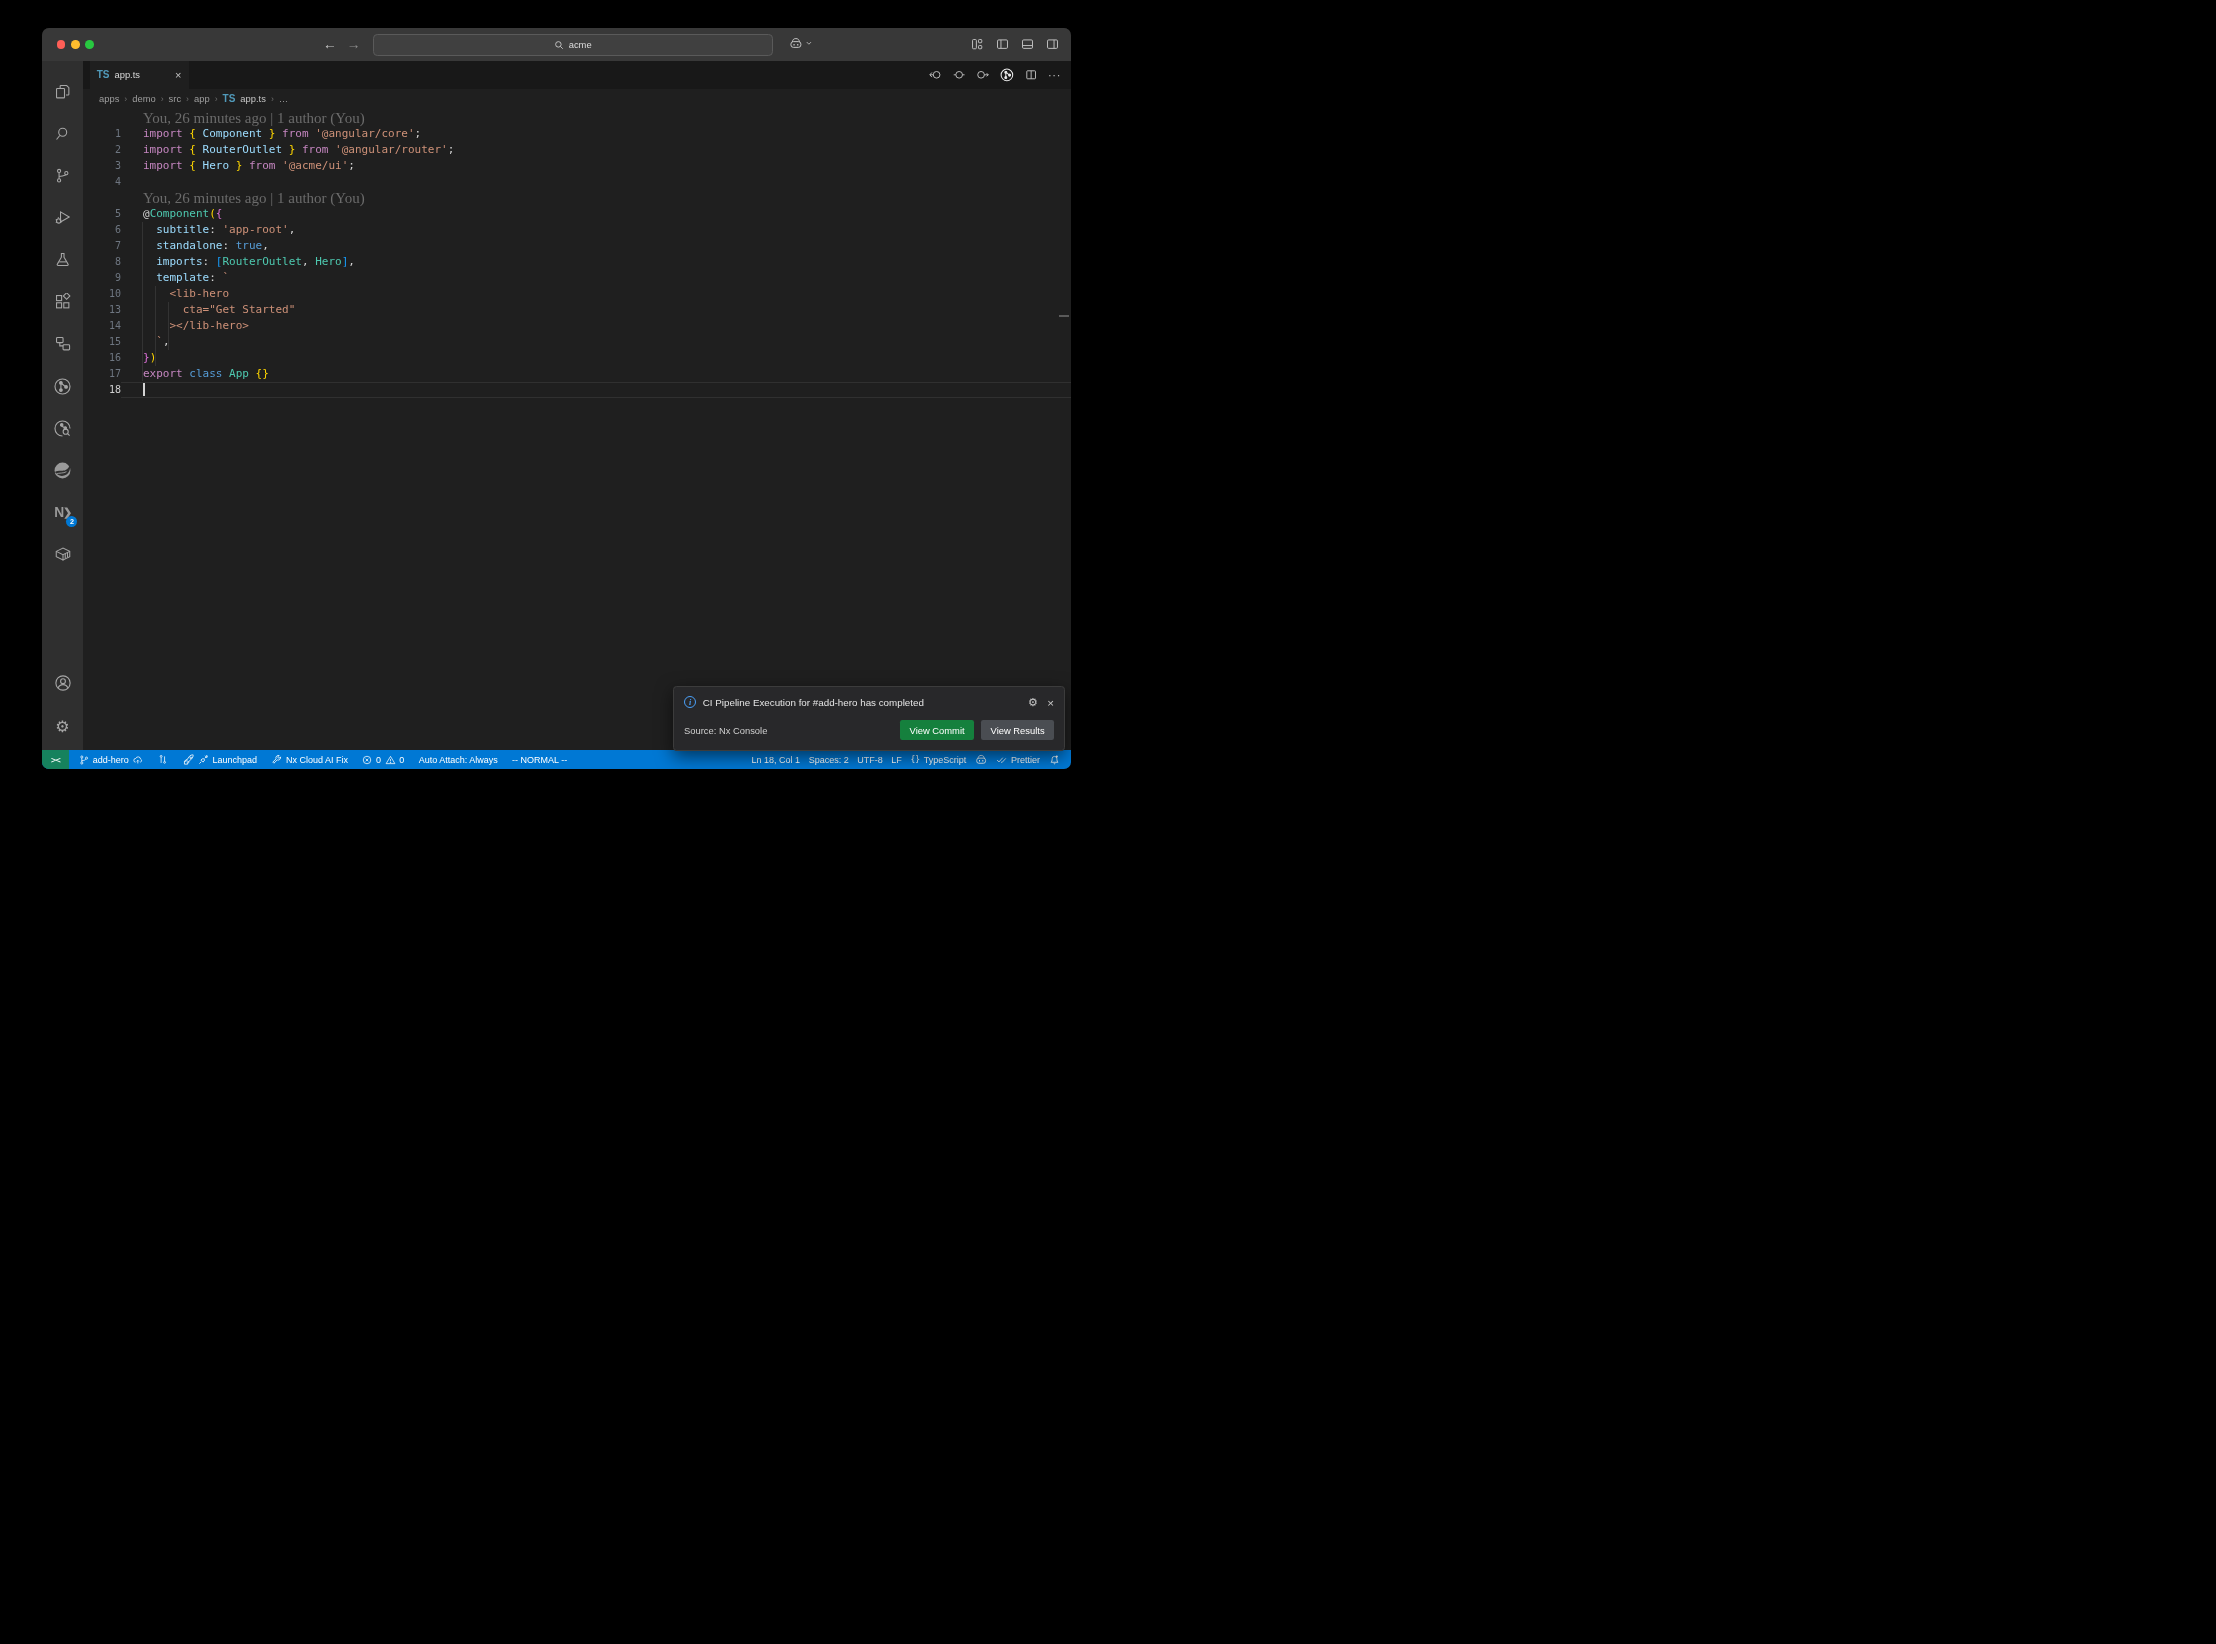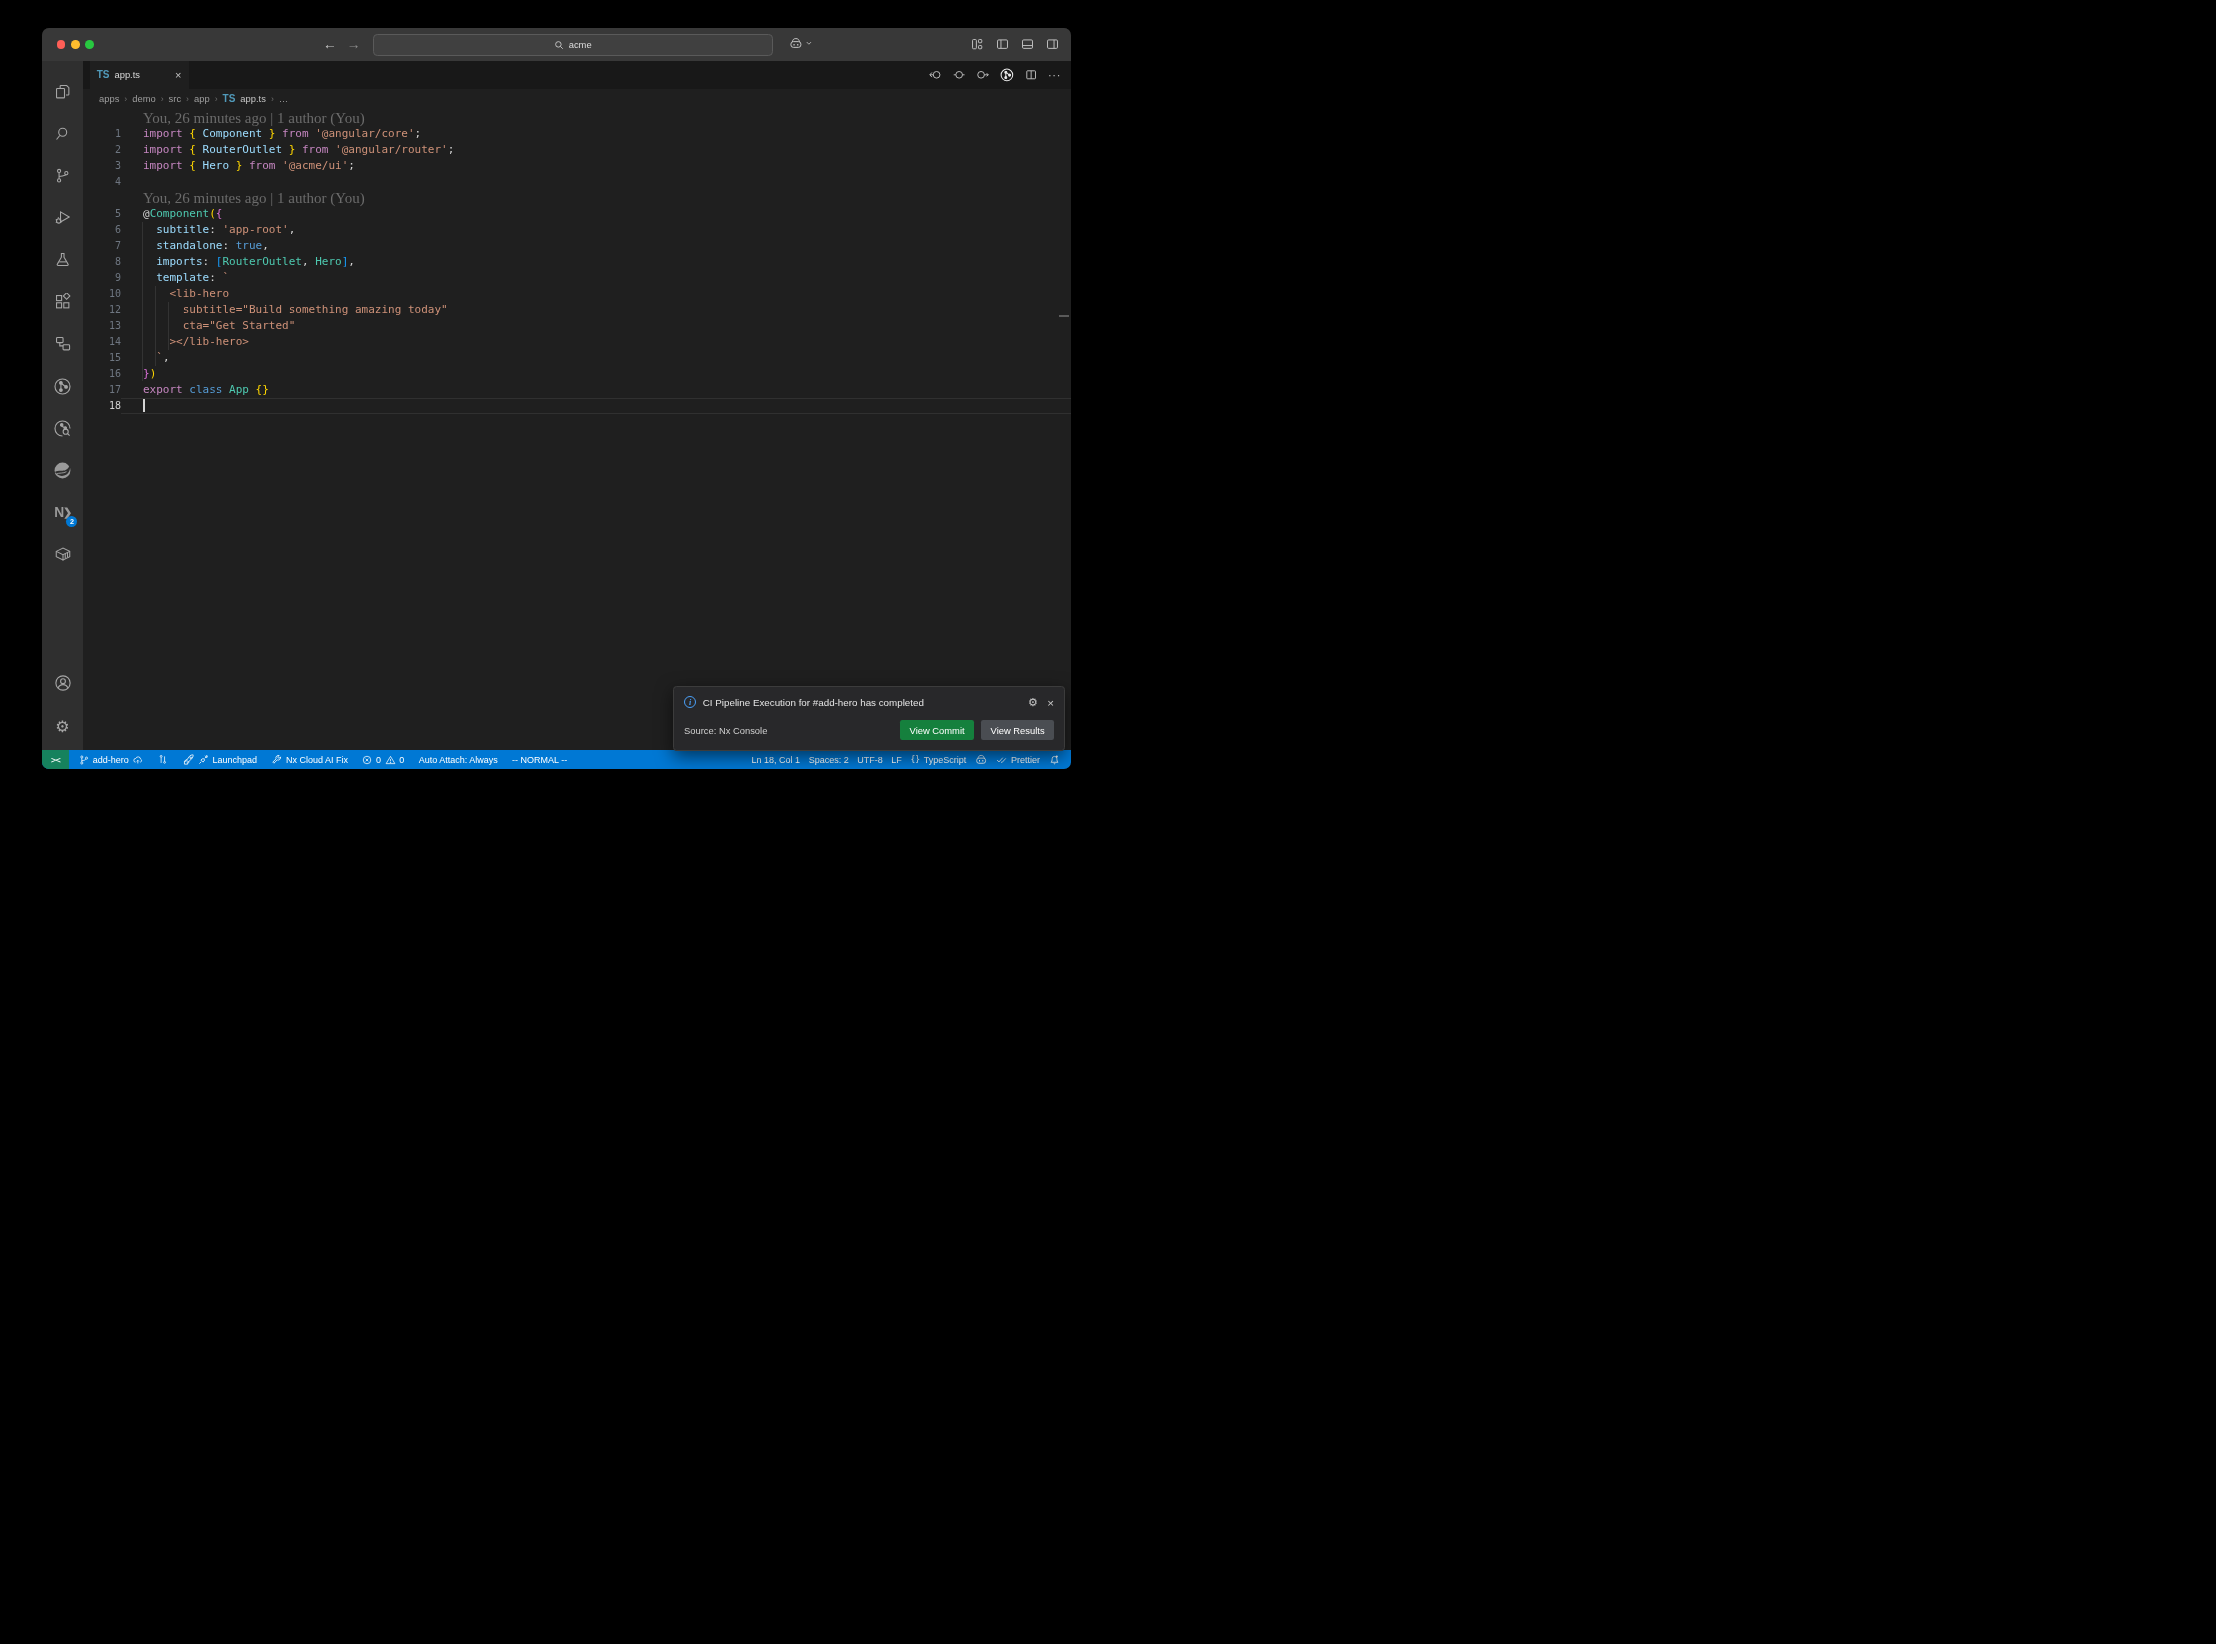--- a/index.html
+++ b/index.html
@@ -332,21 +332,20 @@
             <div class="crow"><span class="gut">2</span><span class="cline"><span style="color: rgb(197, 134, 192);">import </span><span style="color: rgb(255, 215, 0);">{</span><span style="color: rgb(156, 220, 254);"> RouterOutlet </span><span style="color: rgb(255, 215, 0);">}</span><span style="color: rgb(197, 134, 192);"> from </span><span style="color: rgb(206, 145, 120);">'@angular/router'</span><span style="color: rgb(212, 212, 212);">;</span></span></div>
             <div class="crow"><span class="gut">3</span><span class="cline"><span style="color: rgb(197, 134, 192);">import </span><span style="color: rgb(255, 215, 0);">{</span><span style="color: rgb(156, 220, 254);"> Hero </span><span style="color: rgb(255, 215, 0);">}</span><span style="color: rgb(197, 134, 192);"> from </span><span style="color: rgb(206, 145, 120);">'@acme/ui'</span><span style="color: rgb(212, 212, 212);">;</span></span></div>
             <div class="crow"><span class="gut">4</span><span class="cline"></span></div>
             <div class="crow"><span class="gut"></span><span class="cline"><span class="blame">You, 26 minutes ago | 1 author (You)</span></span></div>
             <div class="crow"><span class="gut">5</span><span class="cline"><span style="color: rgb(212, 212, 212);">@</span><span style="color: rgb(78, 201, 176);">Component</span><span style="color: rgb(255, 215, 0);">(</span><span style="color: rgb(218, 112, 214);">{</span></span></div>
             <div class="crow"><span class="gut">6</span><span class="cline"><span style="color: rgb(212, 212, 212);">  </span><span style="color: rgb(156, 220, 254);">subtitle</span><span style="color: rgb(212, 212, 212);">: </span><span style="color: rgb(206, 145, 120);">'app-root'</span><span style="color: rgb(212, 212, 212);">,</span></span></div>
             <div class="crow"><span class="gut">7</span><span class="cline"><span style="color: rgb(212, 212, 212);">  </span><span style="color: rgb(156, 220, 254);">standalone</span><span style="color: rgb(212, 212, 212);">: </span><span style="color: rgb(86, 156, 214);">true</span><span style="color: rgb(212, 212, 212);">,</span></span></div>
             <div class="crow"><span class="gut">8</span><span class="cline"><span style="color: rgb(212, 212, 212);">  </span><span style="color: rgb(156, 220, 254);">imports</span><span style="color: rgb(212, 212, 212);">: </span><span style="color: rgb(23, 159, 255);">[</span><span style="color: rgb(78, 201, 176);">RouterOutlet</span><span style="color: rgb(212, 212, 212);">, </span><span style="color: rgb(78, 201, 176);">Hero</span><span style="color: rgb(23, 159, 255);">]</span><span style="color: rgb(212, 212, 212);">,</span></span></div>
             <div class="crow"><span class="gut">9</span><span class="cline"><span style="color: rgb(212, 212, 212);">  </span><span style="color: rgb(156, 220, 254);">template</span><span style="color: rgb(212, 212, 212);">: </span><span style="color: rgb(206, 145, 120);">`</span></span></div>
             <div class="crow"><span class="gut">10</span><span class="cline"><span style="color: rgb(206, 145, 120);">    &lt;lib-hero</span></span></div>
-            <div class="crow"><span class="gut">12</span><span class="cline"><span style="color: rgb(206, 145, 120);">      subtitle="Build something amazing today"</span></span></div>
             <div class="crow"><span class="gut">13</span><span class="cline"><span style="color: rgb(206, 145, 120);">      cta="Get Started"</span></span></div>
             <div class="crow"><span class="gut">14</span><span class="cline"><span style="color: rgb(206, 145, 120);">    &gt;&lt;/lib-hero&gt;</span></span></div>
             <div class="crow"><span class="gut">15</span><span class="cline"><span style="color: rgb(206, 145, 120);">  `</span><span style="color: rgb(212, 212, 212);">,</span></span></div>
             <div class="crow"><span class="gut">16</span><span class="cline"><span style="color: rgb(218, 112, 214);">}</span><span style="color: rgb(255, 215, 0);">)</span></span></div>
             <div class="crow"><span class="gut">17</span><span class="cline"><span style="color: rgb(197, 134, 192);">export </span><span style="color: rgb(86, 156, 214);">class </span><span style="color: rgb(78, 201, 176);">App </span><span style="color: rgb(255, 215, 0);">{}</span></span></div>
             <div class="crow current"><span class="gut">18</span><span class="cline"><span class="cursor"></span></span></div>
           </div>
         <div class="ruler-mark"></div>
       </div>
     </div>

